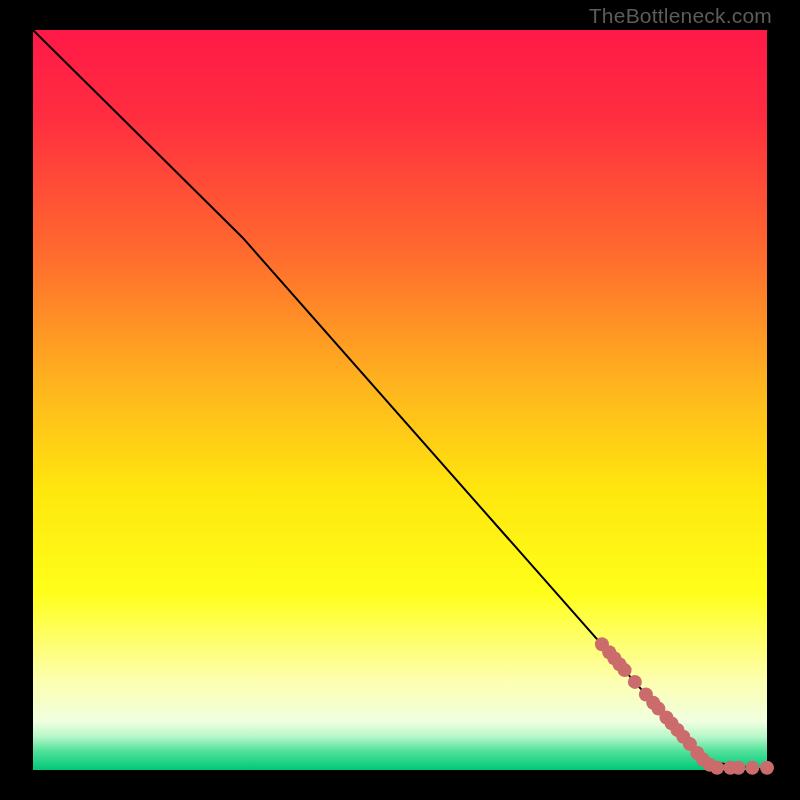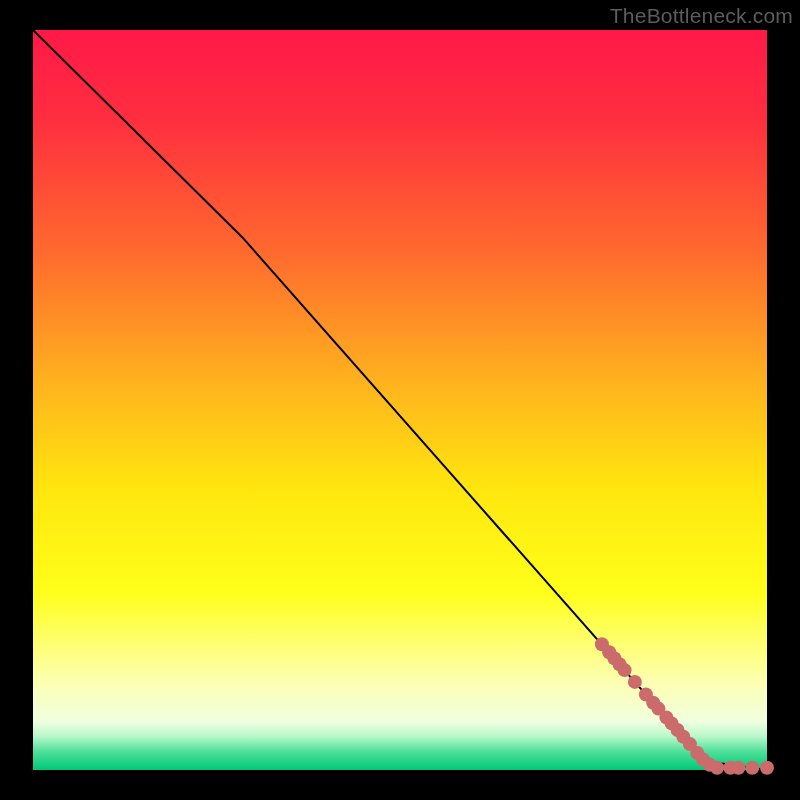--- a/index.html
+++ b/index.html
@@ -13,21 +13,21 @@
   }
   .frame {
     position: relative;
     width: 800px;
     height: 800px;
     background: #000;
   }
   .watermark {
     position: absolute;
     top: 4px;
-    right: 7px;
+    right: 28px;
     color: #5c5c5c;
     font-size: 21px;
     font-weight: 500;
     letter-spacing: 0.2px;
     z-index: 10;
     pointer-events: none;
   }
   svg {
     position: absolute;
     top: 0;

